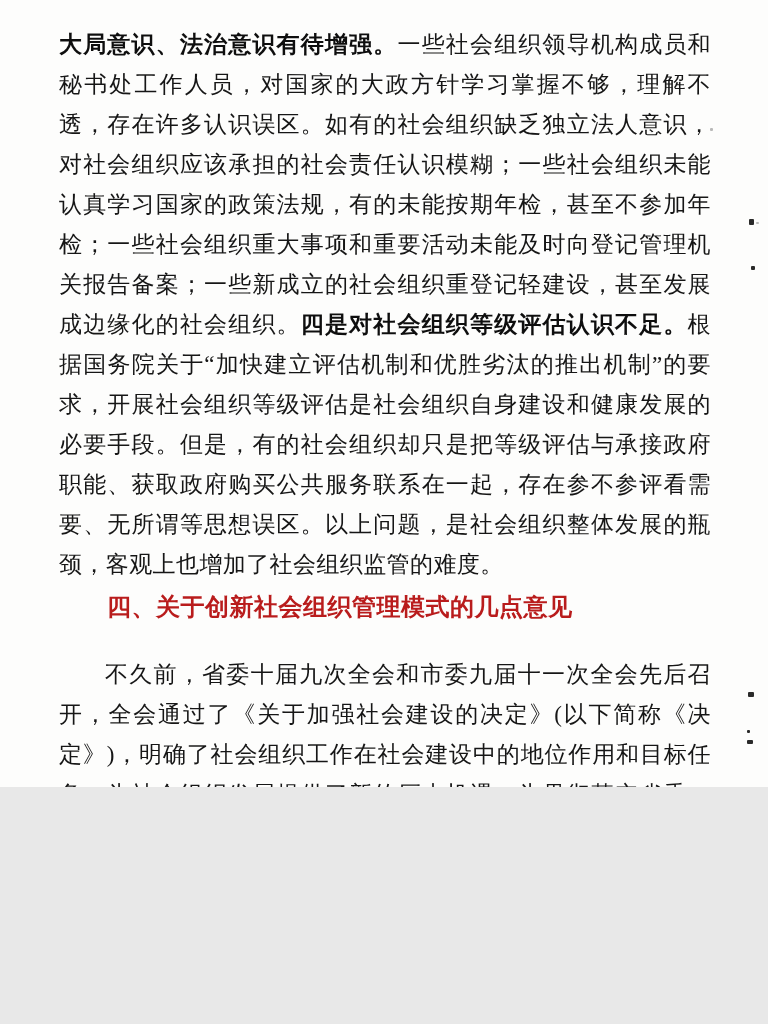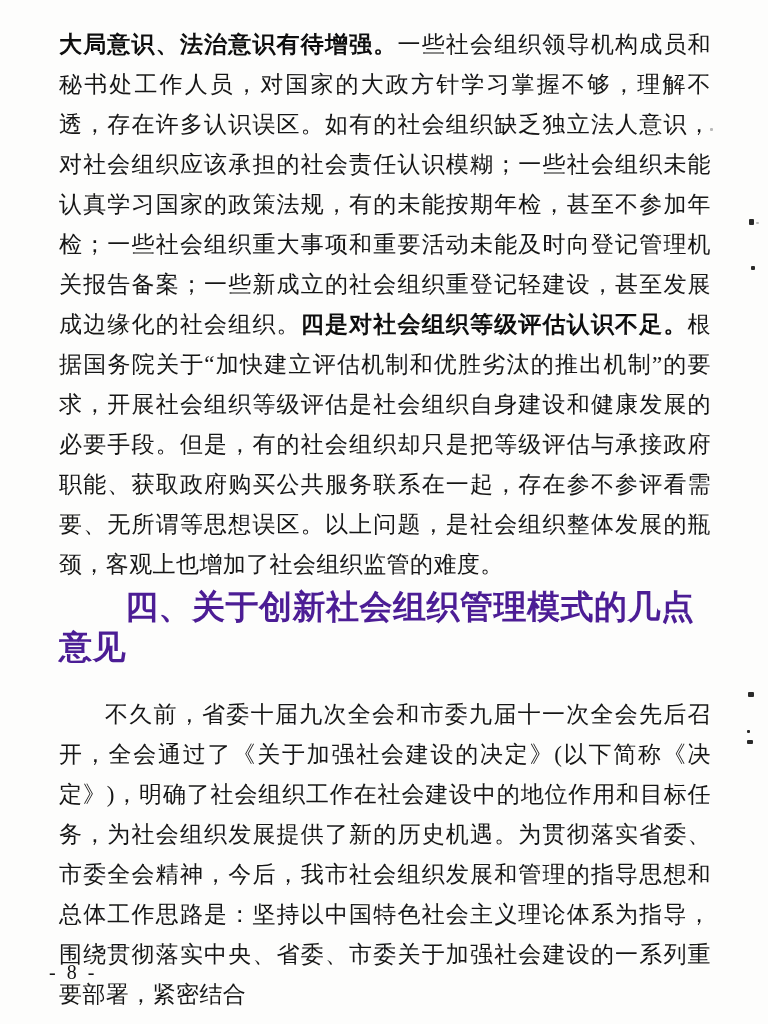--- a/index.html
+++ b/index.html
@@ -3,21 +3,21 @@
 <meta charset="utf-8">
 <style>
   html, body {
     margin: 0;
     padding: 0;
     background: #e8e8e8;
   }
   .page {
     position: relative;
     width: 768px;
-    height: 1024px;
+    height: 787px;
     margin: 0 auto;
     background: #fdfdfc;
     overflow: hidden;
     color: #181818;
   }
   .content {
     position: absolute;
     left: 59px;
     top: 25px;
     width: 652px;
@@ -33,25 +33,25 @@
     color: #161616;
   }
   .bold-run {
     font-weight: 700;
     color: #0e0e0e;
   }
   .heading {
     margin: 2px 0 2px 0;
     font-family: "Liberation Sans", "DejaVu Sans", sans-serif;
     font-weight: 700;
-    font-size: 33px;
+    font-size: 24px;
     line-height: 40px;
     text-indent: 2em;
     letter-spacing: 0.5px;
-    color: #4c1d95;
+    color: #b91c1c;
   }
   .indent {
     text-indent: 2em;
     margin-top: 28px;
   }
   .page-number {
     position: absolute;
     left: 49px;
     top: 962px;
     font-family: "Liberation Serif", "DejaVu Serif", serif;

